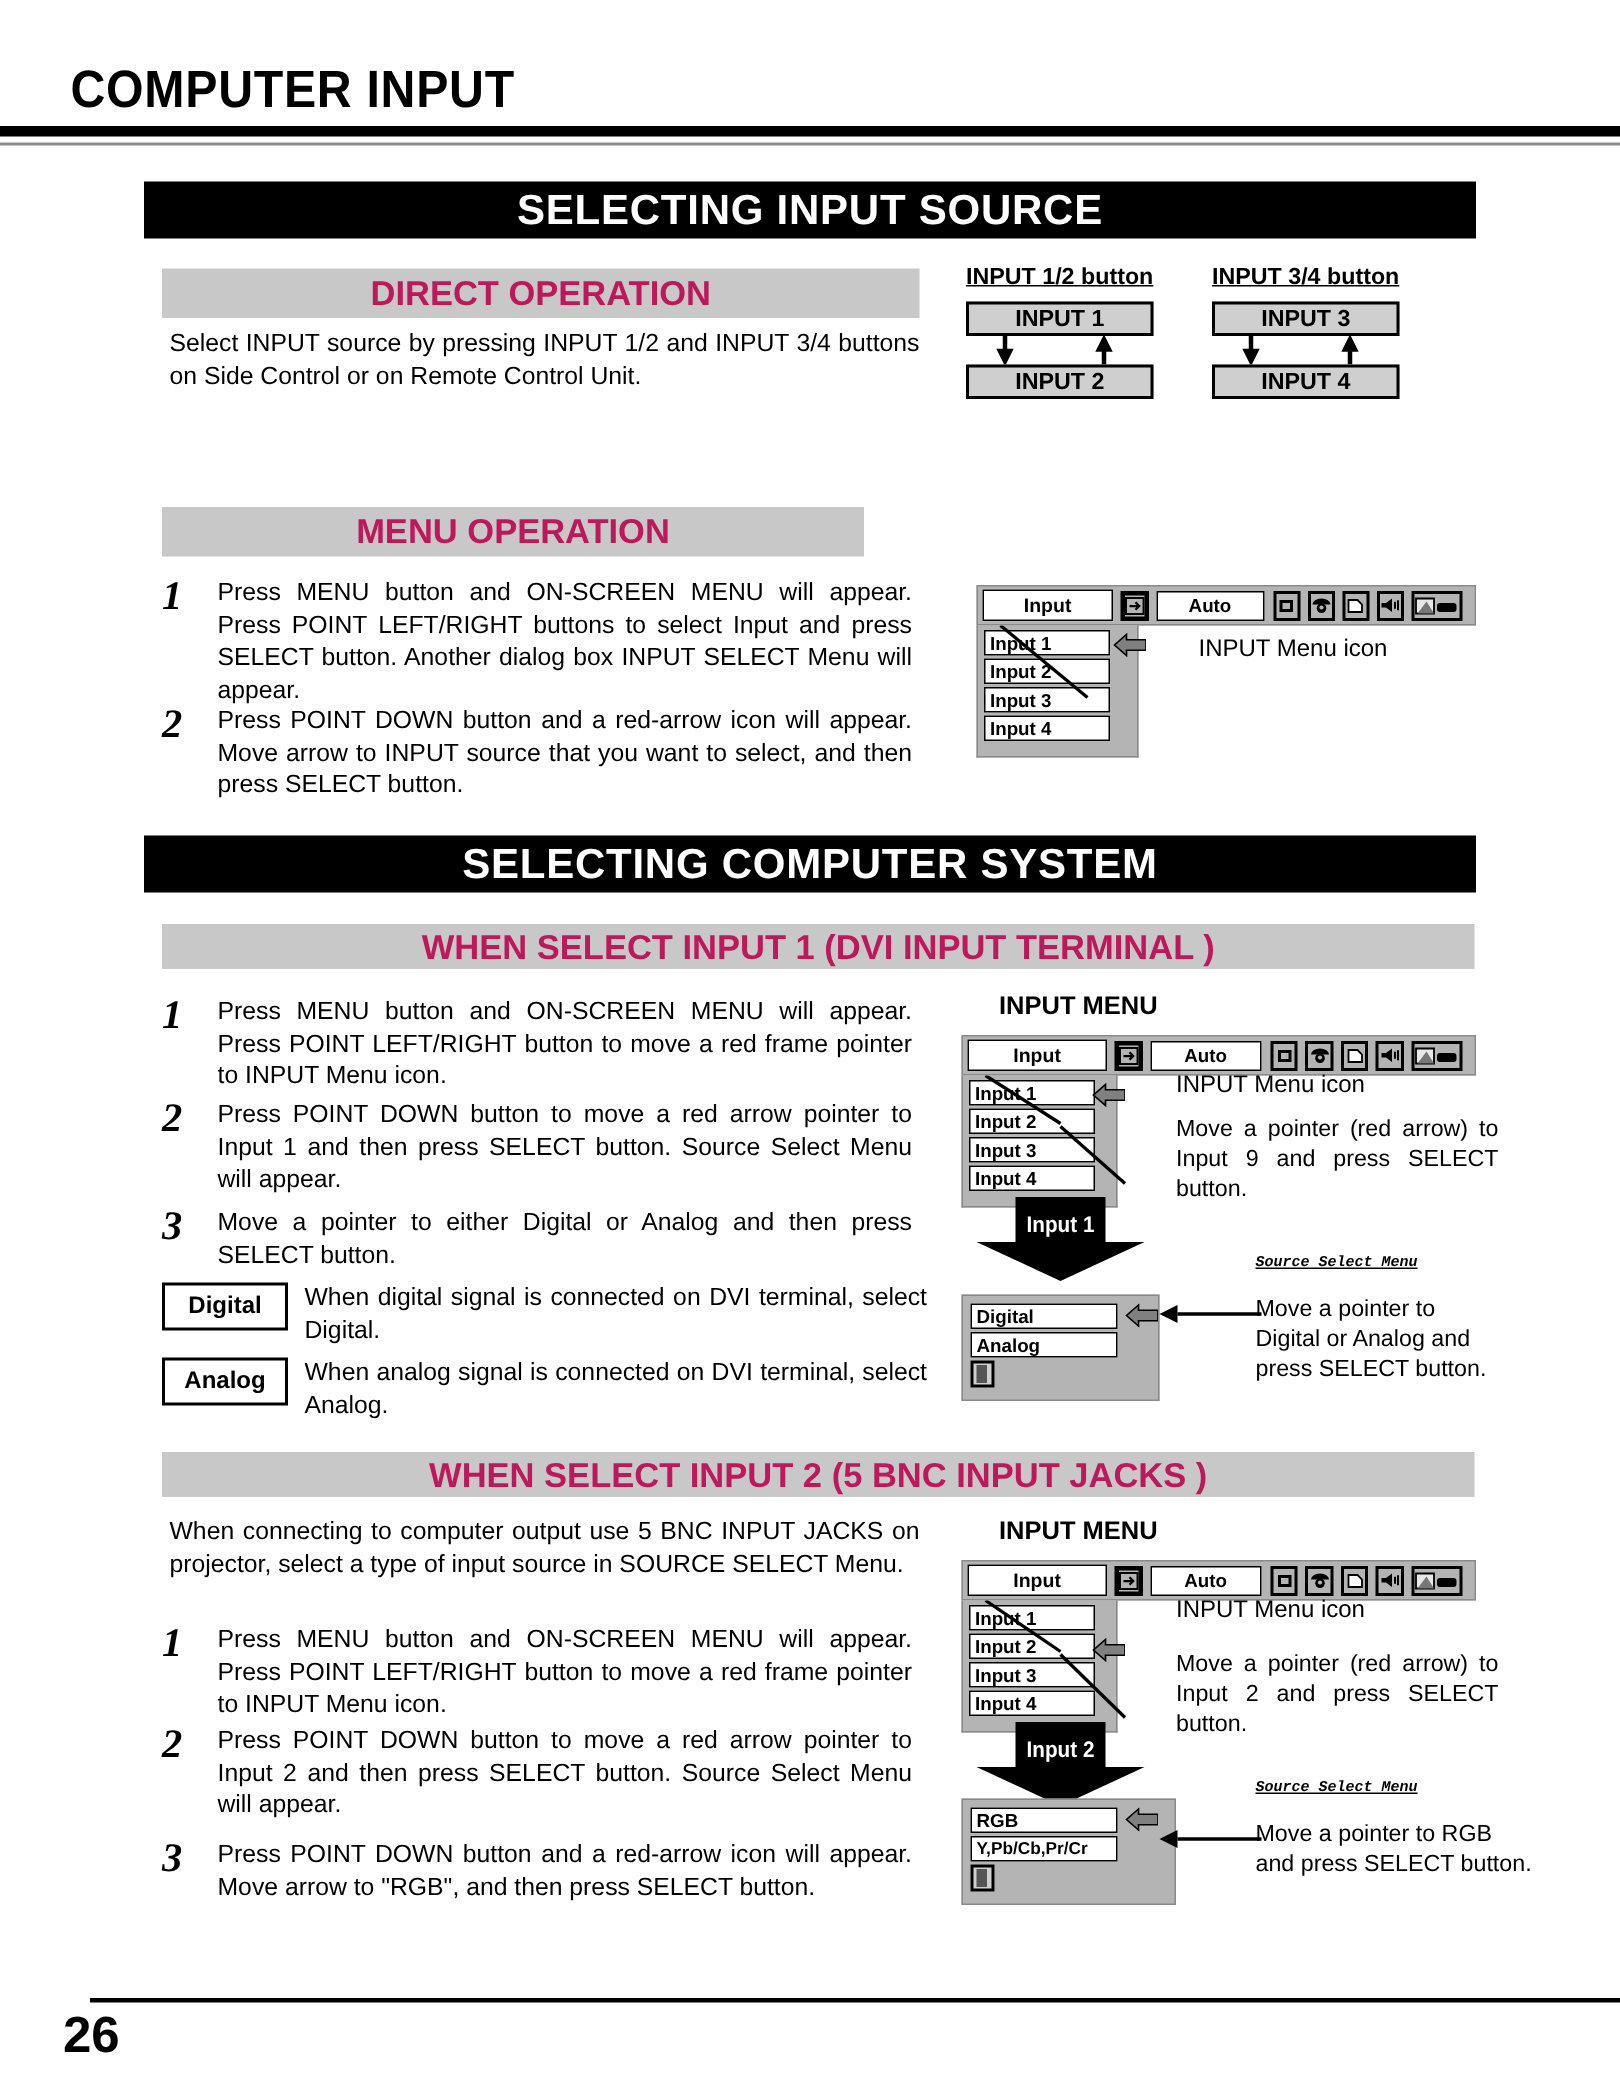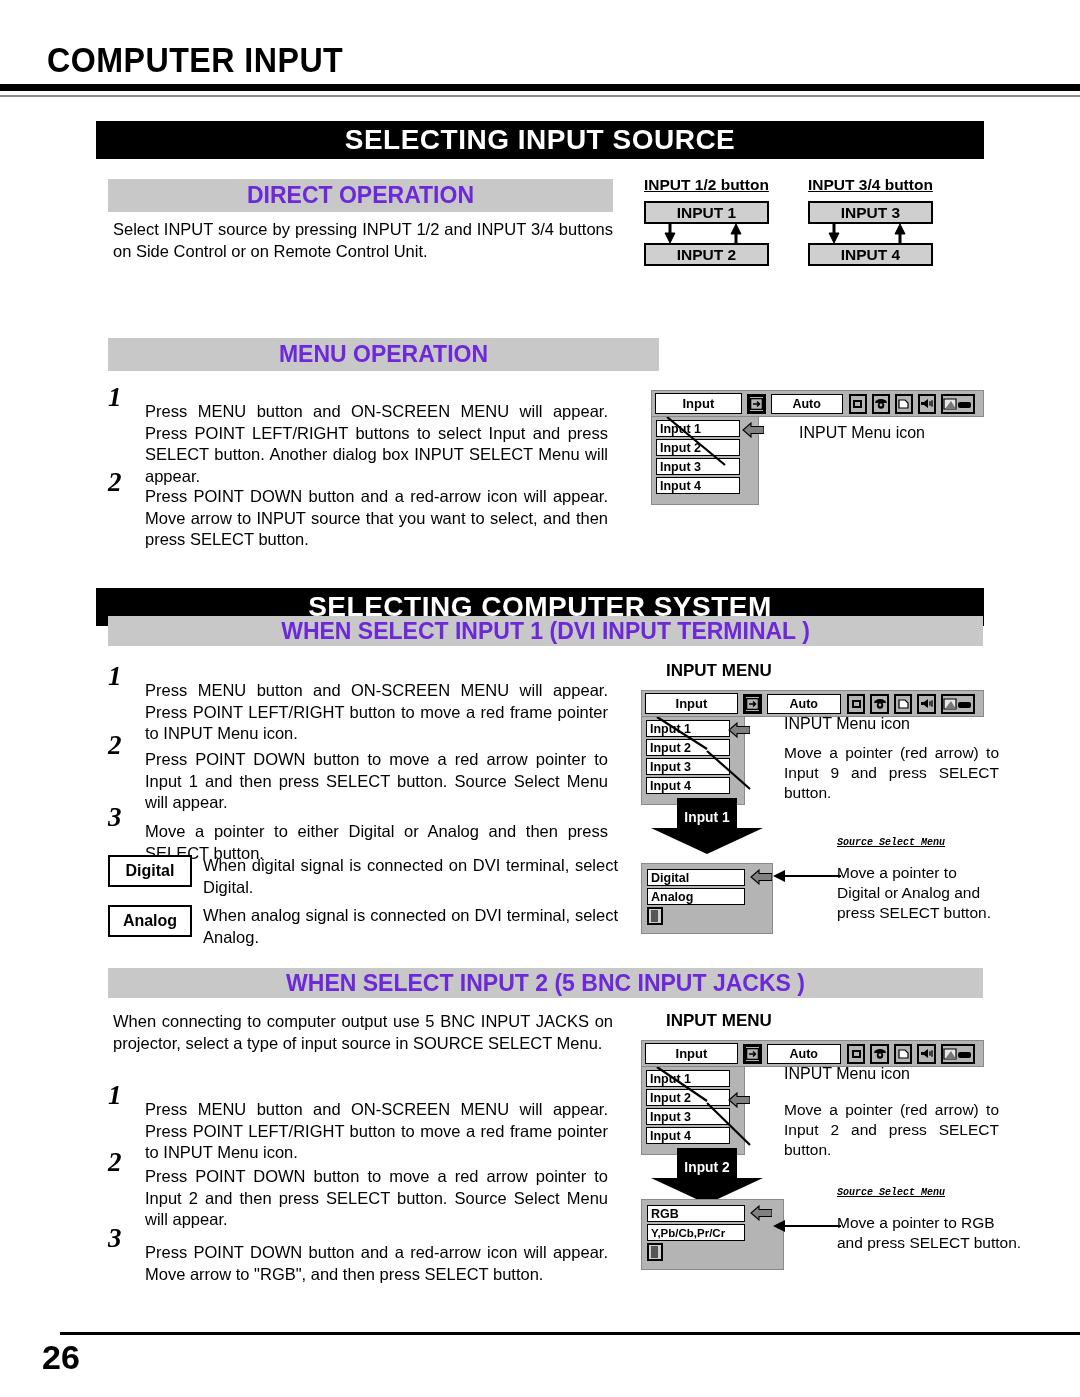--- a/index.html
+++ b/index.html
@@ -46,35 +46,35 @@
     position: absolute;
     background: #000;
     color: #fff;
     font-weight: bold;
     display: flex;
     align-items: center;
     justify-content: center;
     letter-spacing: 0.5px;
   }
   #banner-input-source { left: 96px; top: 121px; width: 888px; height: 38px; font-size: 28px; }
-  #banner-computer-system { left: 96px; top: 588px; width: 888px; height: 38px; font-size: 28px; }
+  #banner-computer-system { left: 96px; top: 557px; width: 888px; height: 38px; font-size: 28px; }
 
   
   .subbar {
     position: absolute;
     background: #c8c8c8;
-    color: #6d28d9;
+    color: #be185d;
     font-weight: bold;
     display: flex;
     align-items: center;
     justify-content: center;
     font-size: 23px;
   }
   #subbar-direct { left: 108px; top: 179px; width: 505px; height: 33px; }
-  #subbar-menu   { left: 108px; top: 338px; width: 551px; height: 33px; }
+  #subbar-menu   { left: 108px; top: 338px; width: 468px; height: 33px; }
   #subbar-dvi    { left: 108px; top: 616px; width: 875px; height: 30px; }
   #subbar-bnc    { left: 108px; top: 968px; width: 875px; height: 30px; }
 
   
   .para {
     position: absolute;
     font-size: 16.5px;
     line-height: 22px;
     text-align: justify;
     color: #000;
@@ -95,21 +95,20 @@
     font-style: italic;
     font-weight: bold;
     font-size: 27px;
     text-align: left;
   }
   .step .txt {
     margin-left: 37px;
     font-size: 16.5px;
     line-height: 21.5px;
     text-align: justify;
-    margin-top: 16px;
   }
 
   #step-m1 { left: 108px; top: 385px; }
   #step-m2 { left: 108px; top: 470px; }
   #step-d1 { left: 108px; top: 664px; }
   #step-d2 { left: 108px; top: 733px; }
   #step-d3 { left: 108px; top: 805px; }
   #step-b1 { left: 108px; top: 1083px; }
   #step-b2 { left: 108px; top: 1150px; }
   #step-b3 { left: 108px; top: 1226px; }

